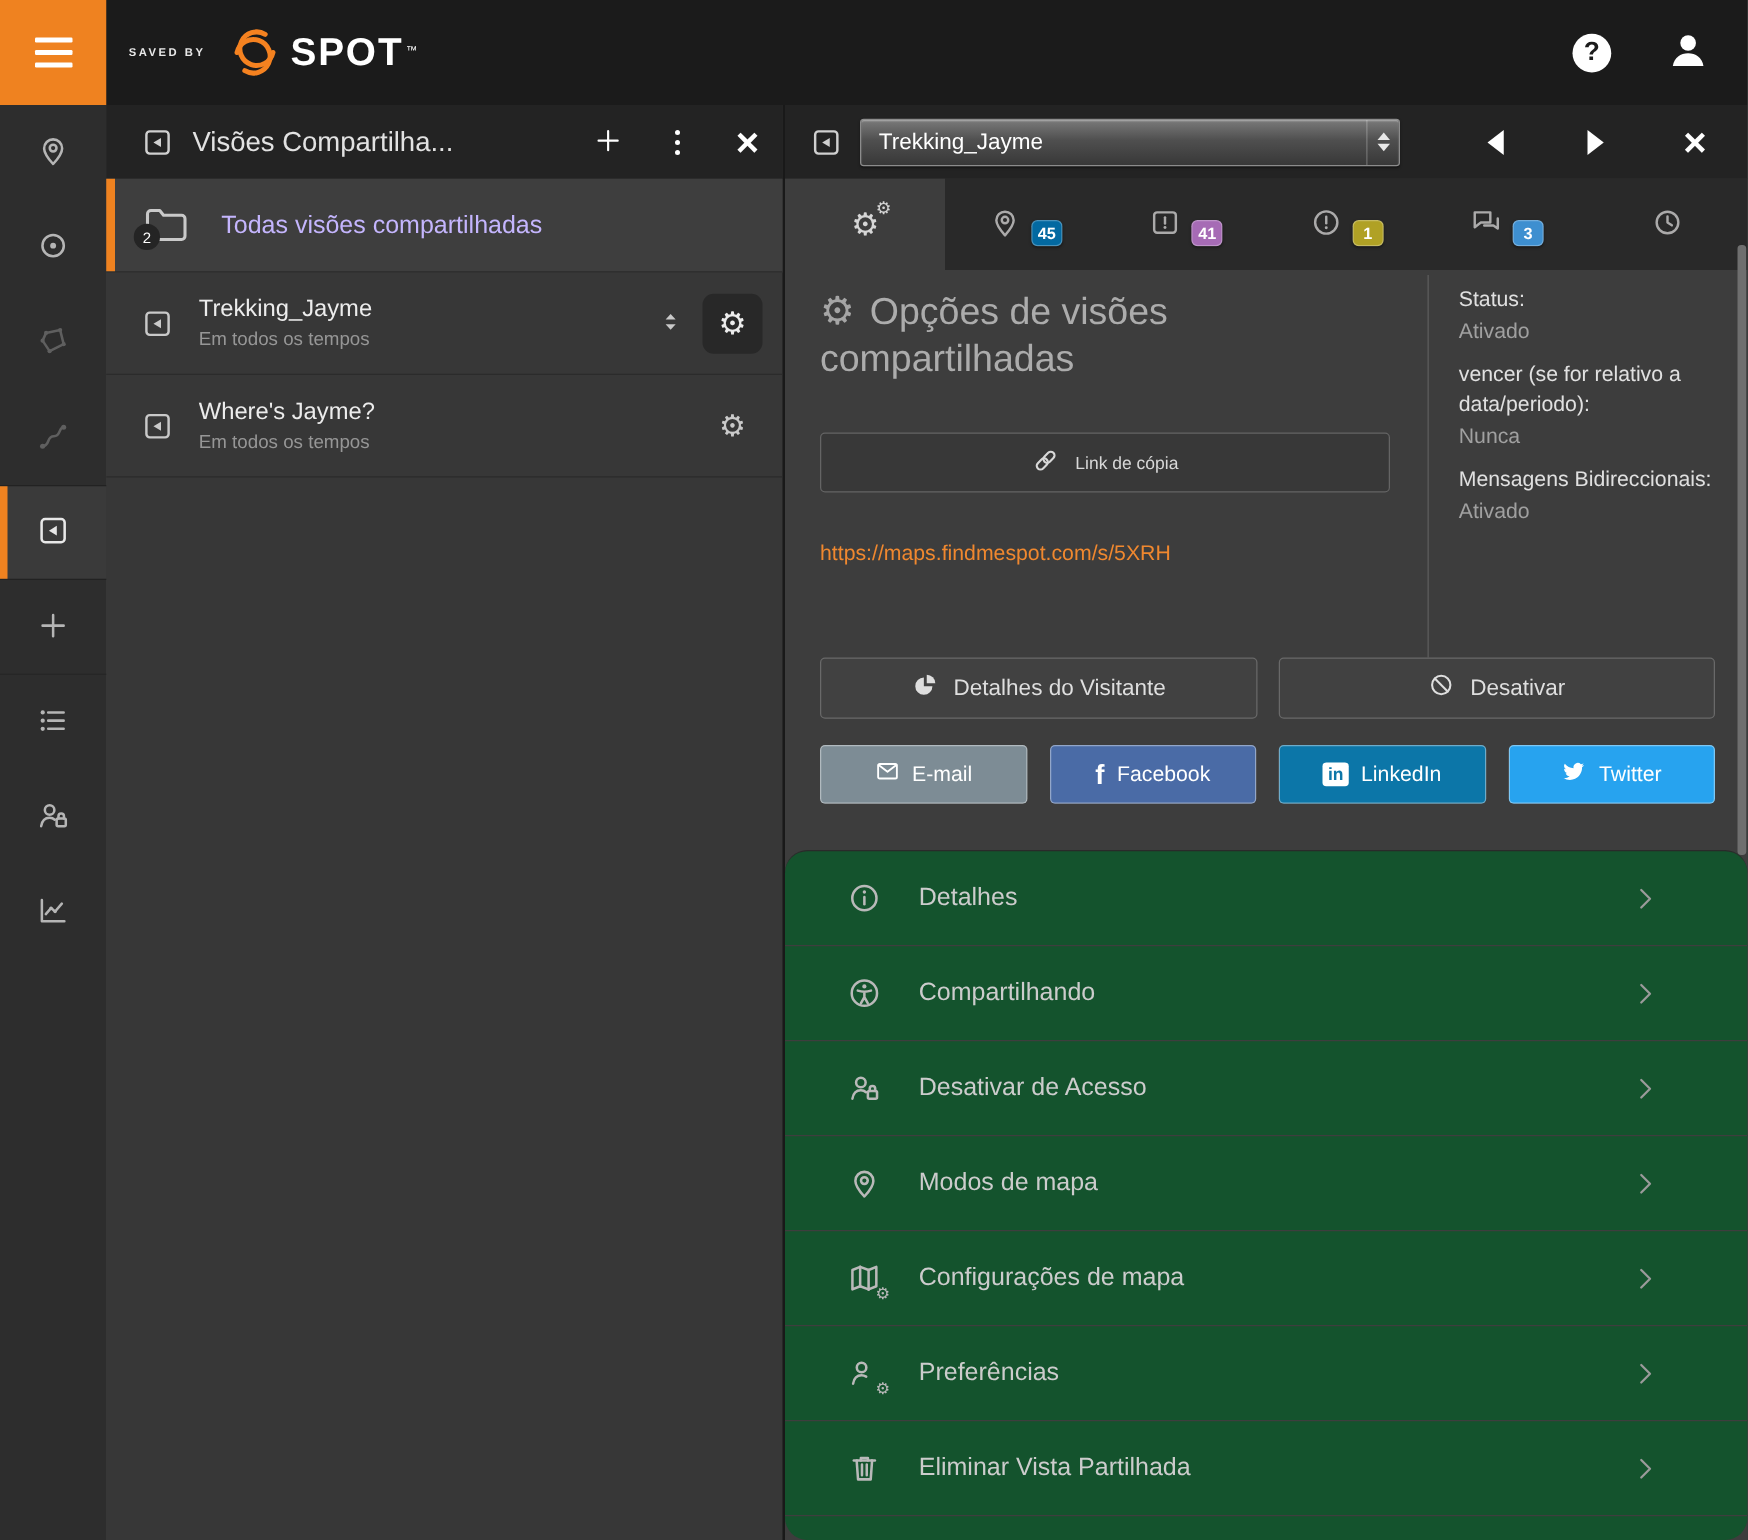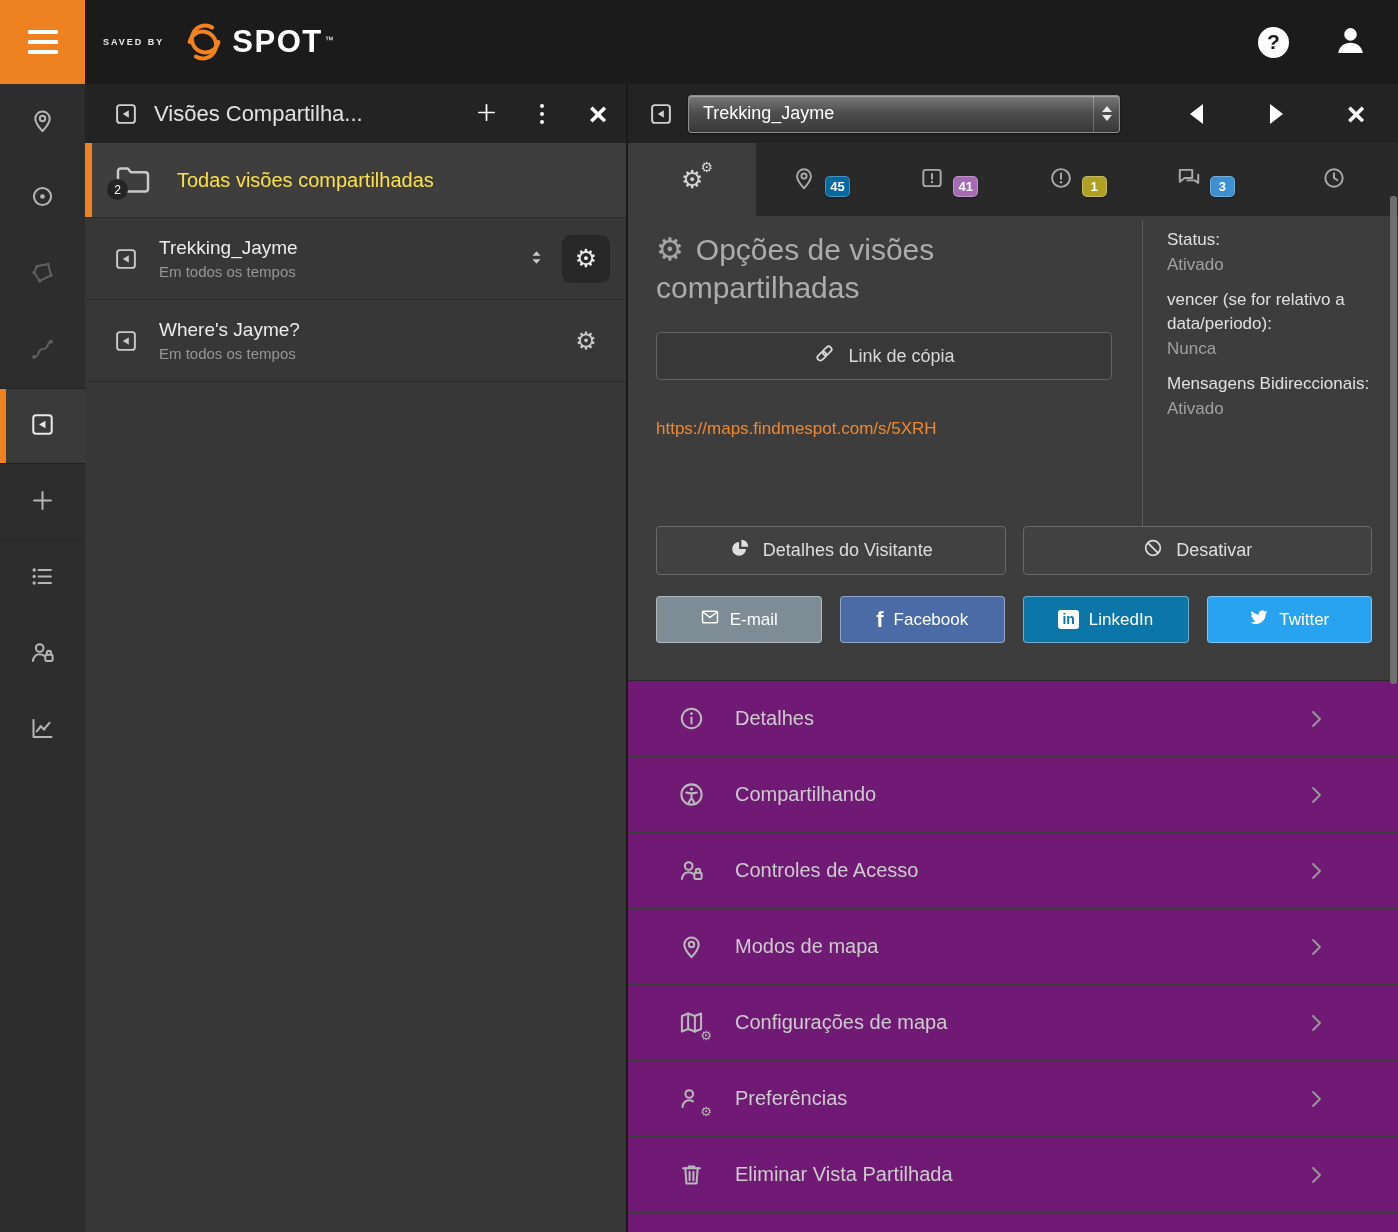--- a/index.html
+++ b/index.html
@@ -45,21 +45,21 @@
   .kebab { display:flex; flex-direction:column; gap:4px; }
   .kebab i { width:4px; height:4px; border-radius:50%; background:#fff; }
   .close-x { font-size:32px; font-weight:700; color:#fff; line-height:1; }
 
   .views-list { flex:1; }
   .all-views-row { height:75px; display:flex; align-items:center; padding-left:22px; position:relative; background:#3e3e3e; border-bottom:1px solid #2b2b2b; cursor:pointer; }
   .all-views-row::before { content:""; position:absolute; left:0; top:0; bottom:0; width:7px; background:#ef8220; }
   .folder-wrap { position:relative; color:#c9c9c9; margin-left:8px; }
   .folder-wrap svg { width:36px; height:30px; display:block; }
   .folder-badge { position:absolute; left:-8px; bottom:-5px; width:21px; height:21px; border-radius:50%; background:#242424; color:#fff; font-size:12px; display:flex; align-items:center; justify-content:center; }
-  .all-views-label { margin-left:26px; font-size:20px; color:#fde047; }
+  .all-views-label { margin-left:26px; font-size:20px; color:#c4b5fd; }
 
   .view-row { height:82px; display:flex; align-items:center; padding:0 16px 0 28px; border-bottom:1px solid #2b2b2b; cursor:pointer; }
   .sv-icon { color:#c9c9c9; }
   .sv-icon svg { width:26px; height:26px; display:block; }
   .view-texts { margin-left:20px; flex:1; }
   .view-name { font-size:19px; color:#ececec; }
   .view-sub { font-size:15px; color:#969696; margin-top:4px; }
   .sort-btn { background:none; border:none; color:#c9c9c9; width:40px; height:40px; display:flex; align-items:center; justify-content:center; margin-right:6px; cursor:pointer; }
   .sort-btn svg { width:23px; height:23px; }
   .gear-btn-active { width:48px; height:48px; border-radius:9px; background:#282828; border:none; color:#ececec; font-size:25px; display:flex; align-items:center; justify-content:center; cursor:pointer; }
@@ -88,42 +88,42 @@
   .badge-green { background:#0369a1; }
   .badge-purple { background:#a66bb5; }
   .badge-olive { background:#b0a125; }
   .badge-blue { background:#3e8fd0; }
 
   .content { height:464px; padding:4px 26px 0 28px; flex:none; }
   .content-top { display:flex; height:306px; }
   .main-col { width:456px; flex:none; }
   .opts-heading { font-size:30px; font-weight:400; color:#acacac; line-height:1.25; margin-top:10px; width:420px; }
   .heading-gear { font-size:31px; margin-right:12px; color:#a5a5a5; }
-  .copy-link-btn { margin-top:26px; width:456px; height:48px; background:#383838; border:1px solid #646464; border-radius:4px; color:#d8d8d8; font-size:18px; display:flex; align-items:center; justify-content:center; gap:12px; cursor:pointer; }
+  .copy-link-btn { margin-top:40px; width:456px; height:48px; background:#383838; border:1px solid #646464; border-radius:4px; color:#d8d8d8; font-size:14px; display:flex; align-items:center; justify-content:center; gap:12px; cursor:pointer; }
   .copy-link-btn svg { width:23px; height:23px; }
   .share-url { margin-top:39px; width:456px; text-align:left; font-size:17px; color:#f0882f; cursor:pointer; display:block; text-decoration:none; }
   .info-col { flex:1; margin-left:30px; border-left:1px solid #5d5d5d; padding-left:24px; padding-top:8px; }
   .info-item { margin-bottom:13px; }
   .info-label { font-size:17px; color:#e0e0e0; line-height:1.45; }
   .info-value { font-size:17px; color:#a0a0a0; margin-top:2px; }
 
   .actions-row { display:flex; gap:17px;align-items:flex-end; }
   .action-btn { flex:1; height:49px; background:#414141; border:1px solid #696969; border-radius:4px; color:#dedede; font-size:18px; display:flex; align-items:center; justify-content:center; gap:12px; cursor:pointer; }
   .action-btn svg { width:22px; height:22px; }
   .social-row { display:flex; gap:18px; margin-top:21px; }
   .social-btn { flex:1; height:47px; border-radius:4px; border:1px solid rgba(255,255,255,.4); color:#fff; font-size:17px; display:flex; align-items:center; justify-content:center; gap:10px; cursor:pointer; }
   .social-btn svg { width:20px; height:20px; }
   .social-email { background:#7d8c95; }
   .social-facebook { background:#4a6ba6; }
   .social-linkedin { background:#0c76a8; }
   .social-twitter { background:#27a3ef; }
   .fb-f { font-size:22px; font-weight:800; }
   .in-badge { background:#fff; color:#0c76a8; font-weight:800; font-size:14px; border-radius:3px; padding:1px 4px; line-height:1.2; }
 
-  .accordion { flex:1; background:#701a75; border-top:1px solid #2a2a2a; overflow:hidden; }
+  .accordion { flex:1; background:#14532d; border-top:1px solid #2a2a2a; overflow:hidden;border-radius:18px; }
   .acc-row { height:76px; display:flex; align-items:center; padding:0 70px 0 50px; border-bottom:1px solid #3e3e3e; cursor:pointer; }
   .acc-icon { width:27px; height:27px; color:#b9b9b9; position:relative; flex:none; }
   .acc-icon svg { width:27px; height:27px; display:block; }
   .mini-gear { position:absolute; right:-7px; bottom:-6px; font-size:13px; color:#b9b9b9; line-height:1; }
   .acc-label { margin-left:30px; font-size:20px; color:#cccccc; flex:1; }
   .chevron { color:#9a9a9a; flex:none; }
   .chevron svg { width:24px; height:24px; display:block; }
 
   .scroll-thumb { position:absolute; right:1px; top:112px; width:7px; height:488px; background:#6f6f6f; border-radius:3px; cursor:pointer; }
 
@@ -487,21 +487,21 @@
         </div>
         <div class="acc-row">
           <span class="acc-icon">
               <svg class="stroked" viewBox="0 0 24 24">
                 <circle cx="9.5" cy="8" r="3.4"></circle>
                 <path d="M3.5 19.5c.6-3.8 3-6 6-6 1.4 0 2.7.5 3.7 1.4"></path>
                 <rect x="14.5" y="14" width="6.5" height="5.5" rx="1"></rect>
                 <path d="M15.8 14v-1.5a1.95 1.95 0 0 1 3.9 0V14"></path>
               </svg>
             </span>
-          <span class="acc-label">Controles de Acesso</span>
+          <span class="acc-label">Desativar de Acesso</span>
           <span class="chevron">
               <svg class="stroked" viewBox="0 0 24 24" stroke-width="2.2">
                 <polyline points="9 5 16 12 9 19"></polyline>
               </svg>
             </span>
         </div>
         <div class="acc-row">
           <span class="acc-icon">
               <svg class="stroked" viewBox="0 0 24 24">
                 <path d="M12 21.5C8.2 17.3 5.6 13.8 5.6 10.4a6.4 6.4 0 1 1 12.8 0c0 3.4-2.6 6.9-6.4 11.1z"></path>

